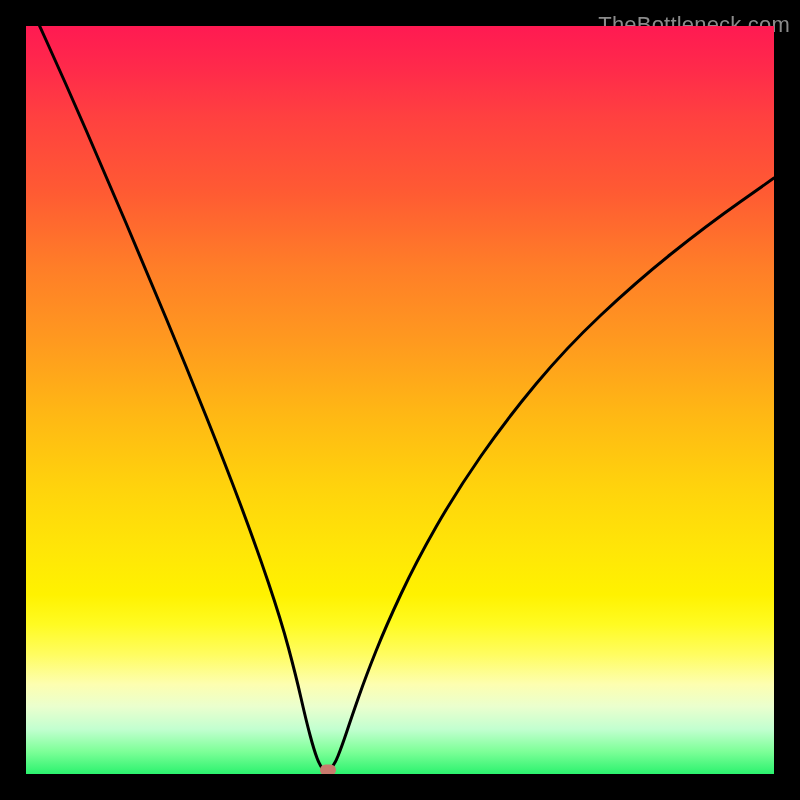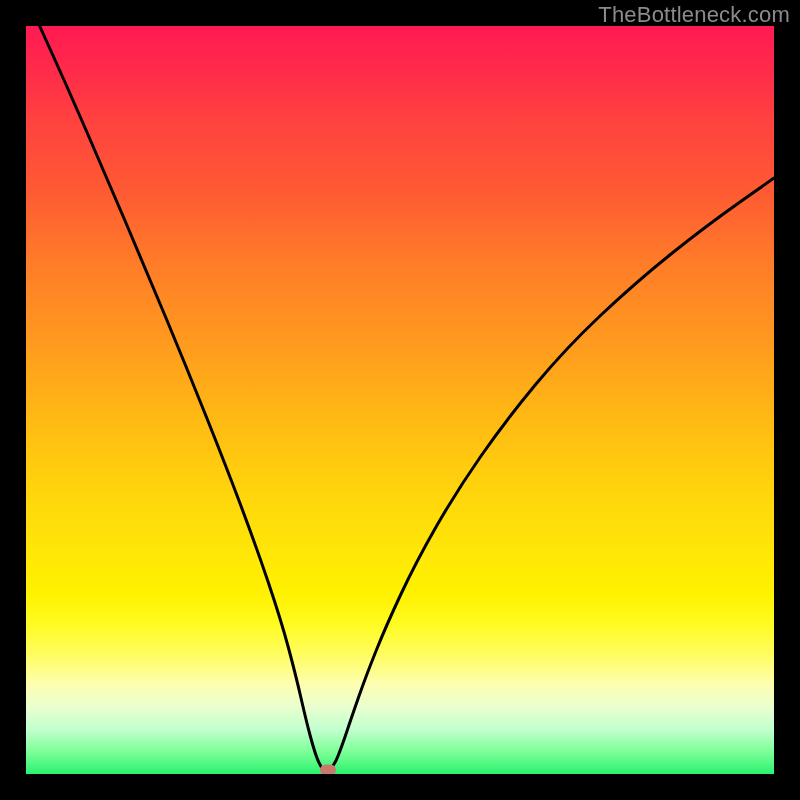--- a/index.html
+++ b/index.html
@@ -49,21 +49,21 @@
   .marker {
     position: absolute;
     width: 16px;
     height: 11px;
     border-radius: 6px;
     background: #c97a6d;
     transform: translate(-50%, -50%);
   }
   .watermark {
     position: absolute;
-    top: 2px;
+    top: 12px;
     right: 10px;
     color: #8b8b8b;
     font-size: 22px;
     font-weight: 400;
     letter-spacing: 0.2px;
     user-select: none;
   }
 </style>
 </head>
 <body>

